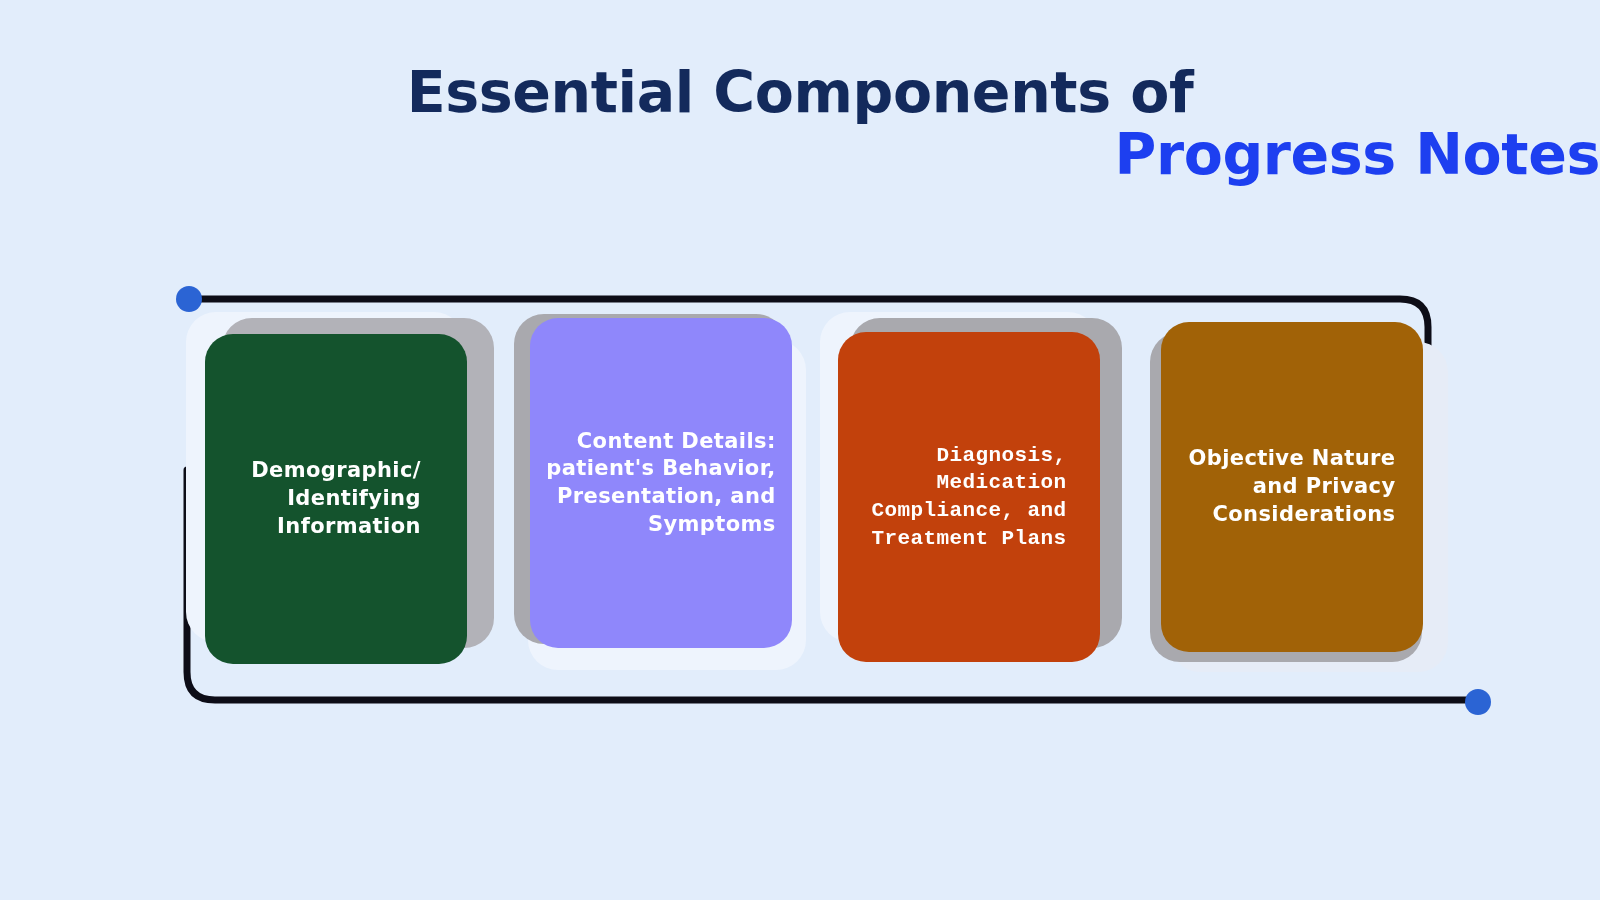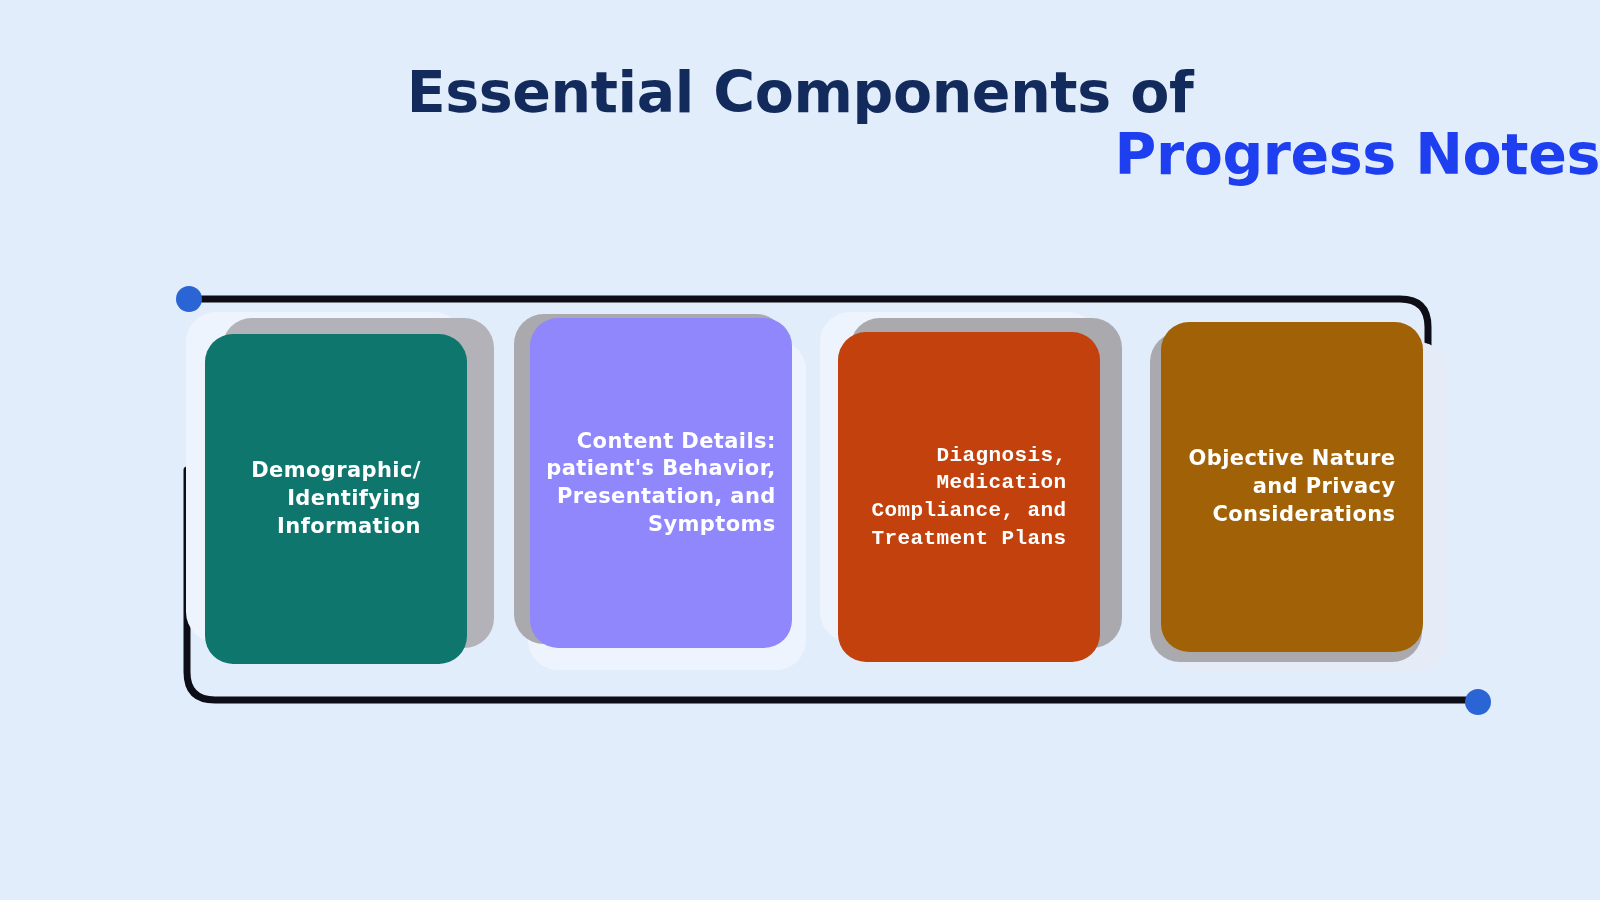--- a/index.html
+++ b/index.html
@@ -147,21 +147,21 @@
 
     <circle cx="189" cy="299" r="13" fill="#2b64d4"></circle>
     <circle cx="1478" cy="702" r="13" fill="#2b64d4"></circle>
   </svg>
 
   <div class="cards">
 
     <div class="card-slot slot-1">
       <div class="card-backing" style="background: rgb(238, 244, 253);"></div>
       <div class="card-shade" style="background: rgb(178, 178, 184);"></div>
-      <div class="card-face" style="background: #0f766e;">
+      <div class="card-face" style="background: #14532d;">
         <span class="card-text" style="color: rgb(255, 255, 255);">Demographic/
 Identifying
 Information</span>
       </div>
     </div>
 
     <div class="card-slot slot-2">
       <div class="card-backing" style="background: rgb(238, 244, 253);"></div>
       <div class="card-shade" style="background: rgb(169, 169, 174);"></div>
       <div class="card-face" style="background: rgb(143, 135, 251);">

